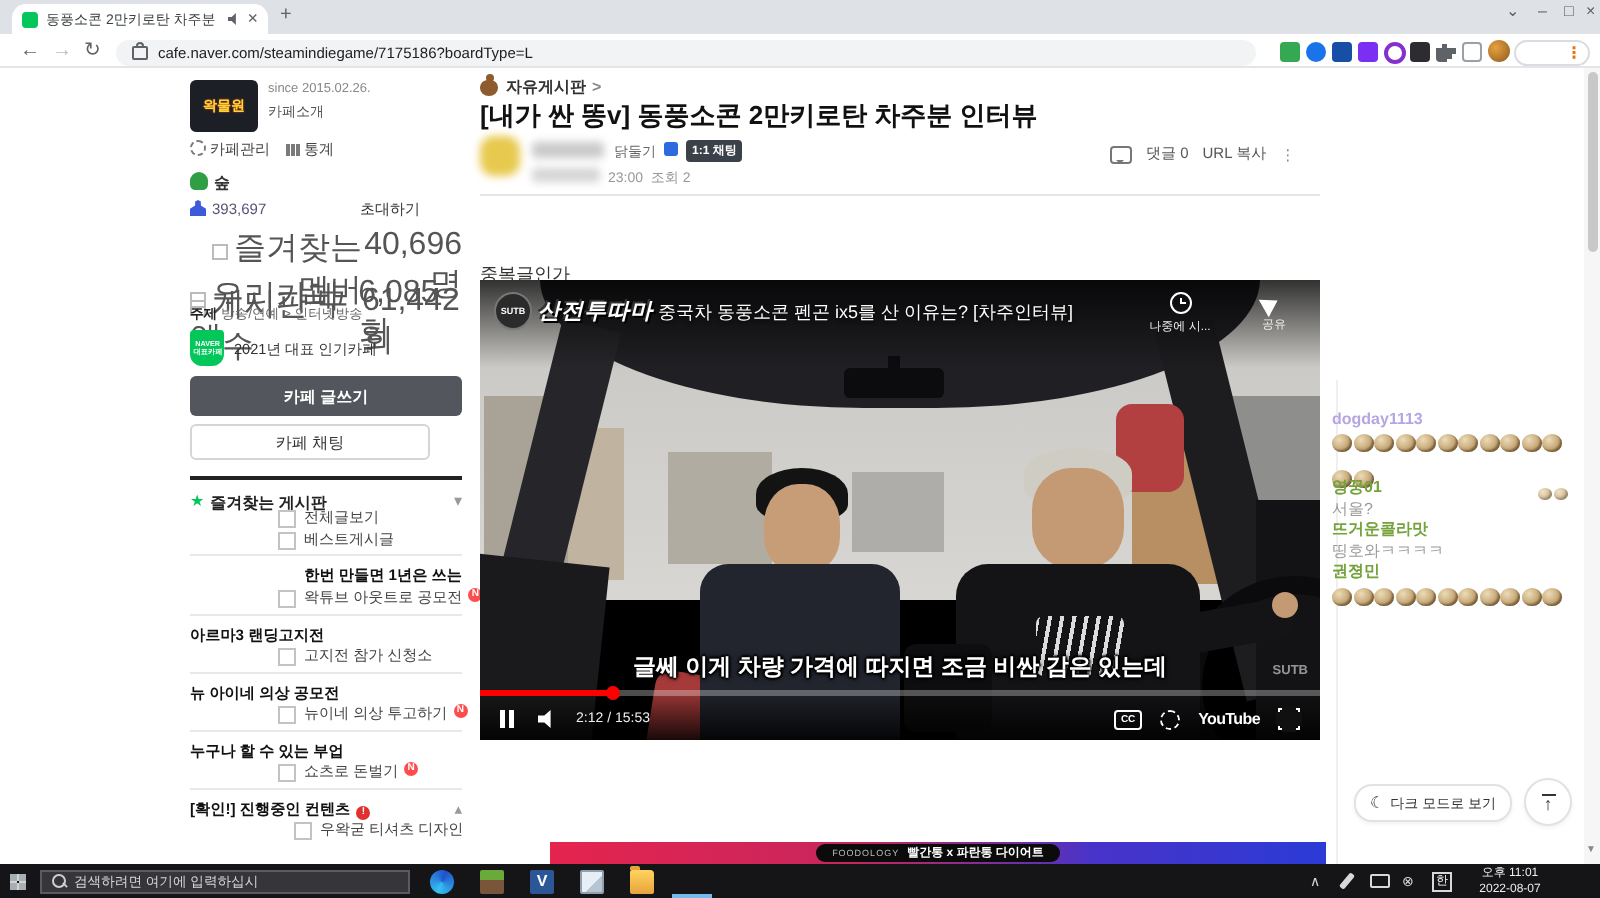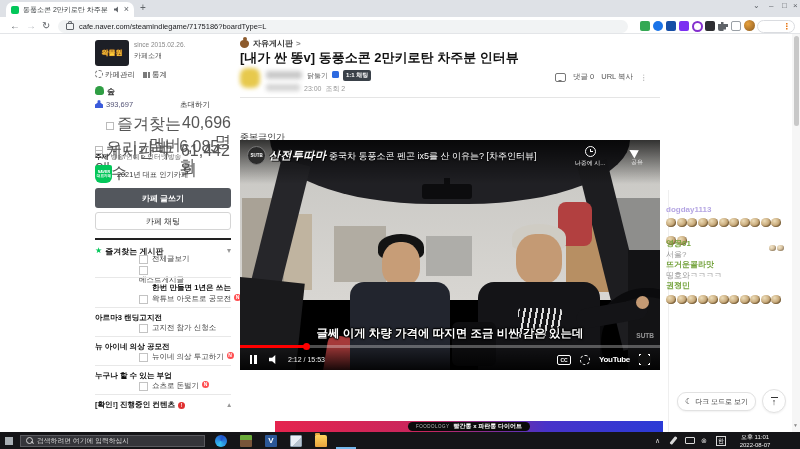--- a/index.html
+++ b/index.html
@@ -44,21 +44,21 @@
   .personic{display:inline-block;width:8px;height:8px;background:#3b5bdb;clip-path:polygon(50% 0,68% 10%,68% 35%,100% 55%,100% 100%,0 100%,0 55%,32% 35%,32% 10%);vertical-align:-1px;margin-right:3px;}
   .invite{left:180px;top:100px;color:#333;}
   .srow{left:95px;width:136px;display:flex;justify-content:space-between;color:#555;}
   .srow .lb:before{content:"";display:inline-block;width:6px;height:6px;border:1px solid #bbb;margin-right:3px;vertical-align:-1px;}
   .topic{left:95px;top:152px;font-size:6.8px;color:#666;}
   .topic b{color:#222;}
   .shield{left:95px;top:165px;width:17px;height:18px;background:#03c75a;border-radius:2px 2px 6px 6px;display:flex;flex-direction:column;align-items:center;justify-content:center;color:#fff;font-weight:bold;}
   .shield i{font-style:normal;font-size:4px;line-height:4.5px;transform:scale(.9);}
   .awardtx{left:117px;top:170px;font-size:7.3px;color:#333;}
   .btn-write{left:95px;top:188px;width:136px;height:20px;background:#53575d;border-radius:3px;color:#fff;font-size:8px;font-weight:bold;display:flex;align-items:center;justify-content:center;}
-  .btn-chat{left:95px;top:212px;width:136px;height:18px;background:#fff;border:1px solid #d5d5d5;border-radius:3px;color:#333;font-size:8px;display:flex;align-items:center;justify-content:center;box-sizing:border-box;}
+  .btn-chat{left:95px;top:212px;width:120px;height:18px;background:#fff;border:1px solid #d5d5d5;border-radius:3px;color:#333;font-size:8px;display:flex;align-items:center;justify-content:center;box-sizing:border-box;}
   .favhdr{left:95px;top:238px;width:136px;border-top:2px solid #222;padding-top:6px;font-size:8px;font-weight:bold;color:#222;display:flex;}
   .favhdr .st{color:#03c75a;margin-right:3px;}
   .favhdr .cd{margin-left:auto;color:#999;}
   .mrow{left:95px;width:136px;display:flex;font-size:7.5px;color:#444;margin-left:44px;}
   .mrow .ic{width:7px;height:7px;border:1px solid #c3c3c3;margin:1px 4px 0 0;flex:none;}
   .mrow .cnt{margin-left:auto;color:#999;}
   .mhdr{left:95px;width:136px;font-size:7.6px;font-weight:bold;color:#111;border-top:1px solid #e8e8e8;padding-top:5px;}
   .nbdg{display:inline-block;width:7px;height:7px;border-radius:50%;background:#ff4d4f;color:#fff;font-size:5px;font-weight:bold;text-align:center;line-height:7px;margin-left:3px;vertical-align:0;}
   .redc{display:inline-block;width:7px;height:7px;border-radius:50%;background:#e03131;color:#fff;font-size:5px;font-weight:bold;text-align:center;line-height:7px;margin-left:3px;}
   .subl{padding-left:8px;}
@@ -255,21 +255,21 @@
     <span class="st">★</span>
     <span>즐겨찾는 게시판</span>
     <span class="cd">▾</span>
   </div>
 
   <div class="abs mrow" style="top:254px;">
     <span class="ic"></span>
       <span>전체글보기</span>
       <span class="cnt">5,532,617</span>
   </div>
-  <div class="abs mrow" style="top:265px;flex-direction:column;">
+  <div class="abs mrow" style="top:265px;">
     <span class="ic"></span>
       <span>베스트게시글</span>
   </div>
   <div class="abs mhdr" style="top:277px;text-align:right;">한번 만들면 1년은 쓰는</div>
   <div class="abs mrow" style="top:294px;">
     <span class="ic"></span>
       <span>왁튜브 아웃트로 공모전</span>
       <span class="nbdg">N</span>
   </div>
   <div class="abs mhdr" style="top:307px;">아르마3 랜딩고지전</div>
@@ -285,20 +285,24 @@
   </div>
   <div class="abs mhdr" style="top:365px;">누구나 할 수 있는 부업</div>
   <div class="abs mrow" style="top:381px;">
     <span class="ic"></span>
       <span>쇼츠로 돈벌기</span>
       <span class="nbdg">N</span>
   </div>
   <div class="abs mhdr" style="top:394px;">
     <span>[확인!] 진행중인 컨텐츠</span><span class="redc">!</span>
     <span style="float:right;color:#999;font-weight:normal;">▴</span>
+  </div>
+  <div class="abs mrow subl" style="top:410px;">
+    <span class="ic"></span>
+      <span>우왁굳 티셔츠 디자인</span>
   </div>
 
   <div class="abs crumb">
     <span class="poop"></span>
     <span>자유게시판</span>
     <span style="margin-left:3px;color:#888;">&gt;</span>
   </div>
   <div class="abs atitle">[내가 싼 똥v] 동풍소콘 2만키로탄 차주분 인터뷰</div>
   <div class="abs aava"></div>
   <div class="abs blur1"></div>

